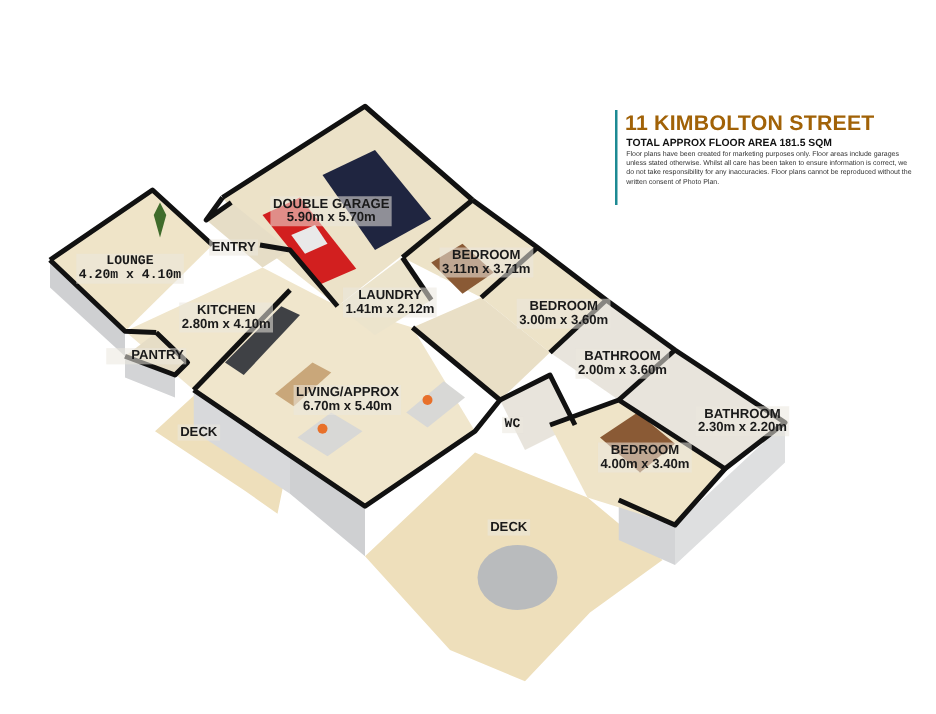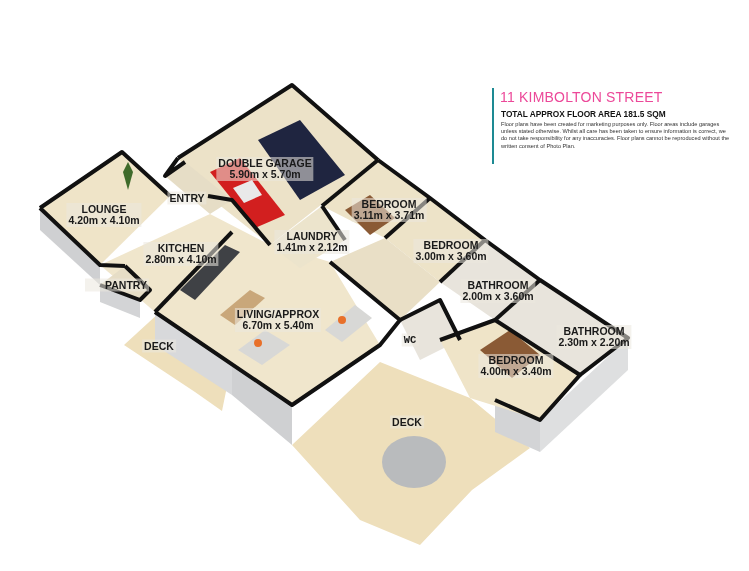--- a/index.html
+++ b/index.html
@@ -8,21 +8,21 @@
   .room-label{position:absolute;transform:translate(-50%,-50%);text-align:center;font-family:"Liberation Sans",sans-serif;font-weight:bold;font-size:10.5px;line-height:11px;color:#1a1a1a;white-space:nowrap;padding:1px 2px;background:rgba(235,232,222,0.55);}
   .room-label span{display:block;}
   .header{position:absolute;left:430px;top:88px;width:300px;height:80px;}
   .logo{position:absolute;left:0;top:0;width:60px;height:75px;}
   .logo-circle{position:absolute;left:10px;top:0;width:38px;height:38px;border-radius:50%;background:radial-gradient(circle at 35% 30%,#5fb0ef 0%,#1c6fc4 55%,#0d4a8c 100%);}
   .logo-house{position:absolute;left:18px;top:9px;width:22px;height:20px;}
   .logo-text{position:absolute;left:-4px;top:42px;font-size:14px;color:#555;letter-spacing:-0.3px;}
   .logo-text .accent{color:#1c6fc4;}
   .logo-sub{position:absolute;left:26px;top:56px;font-size:8px;color:#555;}
   .divider{position:absolute;left:62px;top:0;width:2px;height:76px;background:#1d8a93;}
-  .title{position:absolute;left:70px;top:1px;font-size:14px;font-weight:normal;color:#ec4899;letter-spacing:0.2px;}
+  .title{position:absolute;left:70px;top:1px;font-size:17px;font-weight:bold;color:#a16207;letter-spacing:0.2px;}
   .subtitle{position:absolute;left:71px;top:21px;font-size:8.3px;font-weight:bold;color:#111;}
   .disclaimer{position:absolute;left:71px;top:33px;width:230px;font-size:5.6px;line-height:7.2px;color:#333;}
 </style>
 </head>
 <body>
 
 <svg id="plan" viewBox="0 0 749 571" xmlns="http://www.w3.org/2000/svg">
 
   <polygon points="124,345 160,312 232,362 222,411 195,392" fill="#eedfbb"></polygon>
   <polygon points="292,445 380,362 470,398 530,448 472,490 420,545 360,520" fill="#eedfbb"></polygon>
@@ -84,21 +84,21 @@
   </g>
 </svg>
 
 <div class="header">
   <div class="divider"></div>
   <div class="title">11 KIMBOLTON STREET</div>
   <div class="subtitle">TOTAL APPROX FLOOR AREA 181.5 SQM</div>
   <div class="disclaimer">Floor plans have been created for marketing purposes only. Floor areas include garages unless stated otherwise. Whilst all care has been taken to ensure information is correct, we do not take responsibility for any inaccuracies. Floor plans cannot be reproduced without the written consent of Photo Plan.</div>
 </div>
 
-<div class="room-label" style="left:104px;top:215px;">
+<div class="room-label" style="left:104px;top:215px;font-family:Liberation Mono, monospace;">
     <span>LOUNGE</span>
     <span>4.20m x 4.10m</span>
   </div>
 <div class="room-label" style="left:187px;top:198px;">
     <span>ENTRY</span>
   </div>
 <div class="room-label" style="left:265px;top:169px;">
     <span>DOUBLE GARAGE</span>
     <span>5.90m x 5.70m</span>
   </div>

